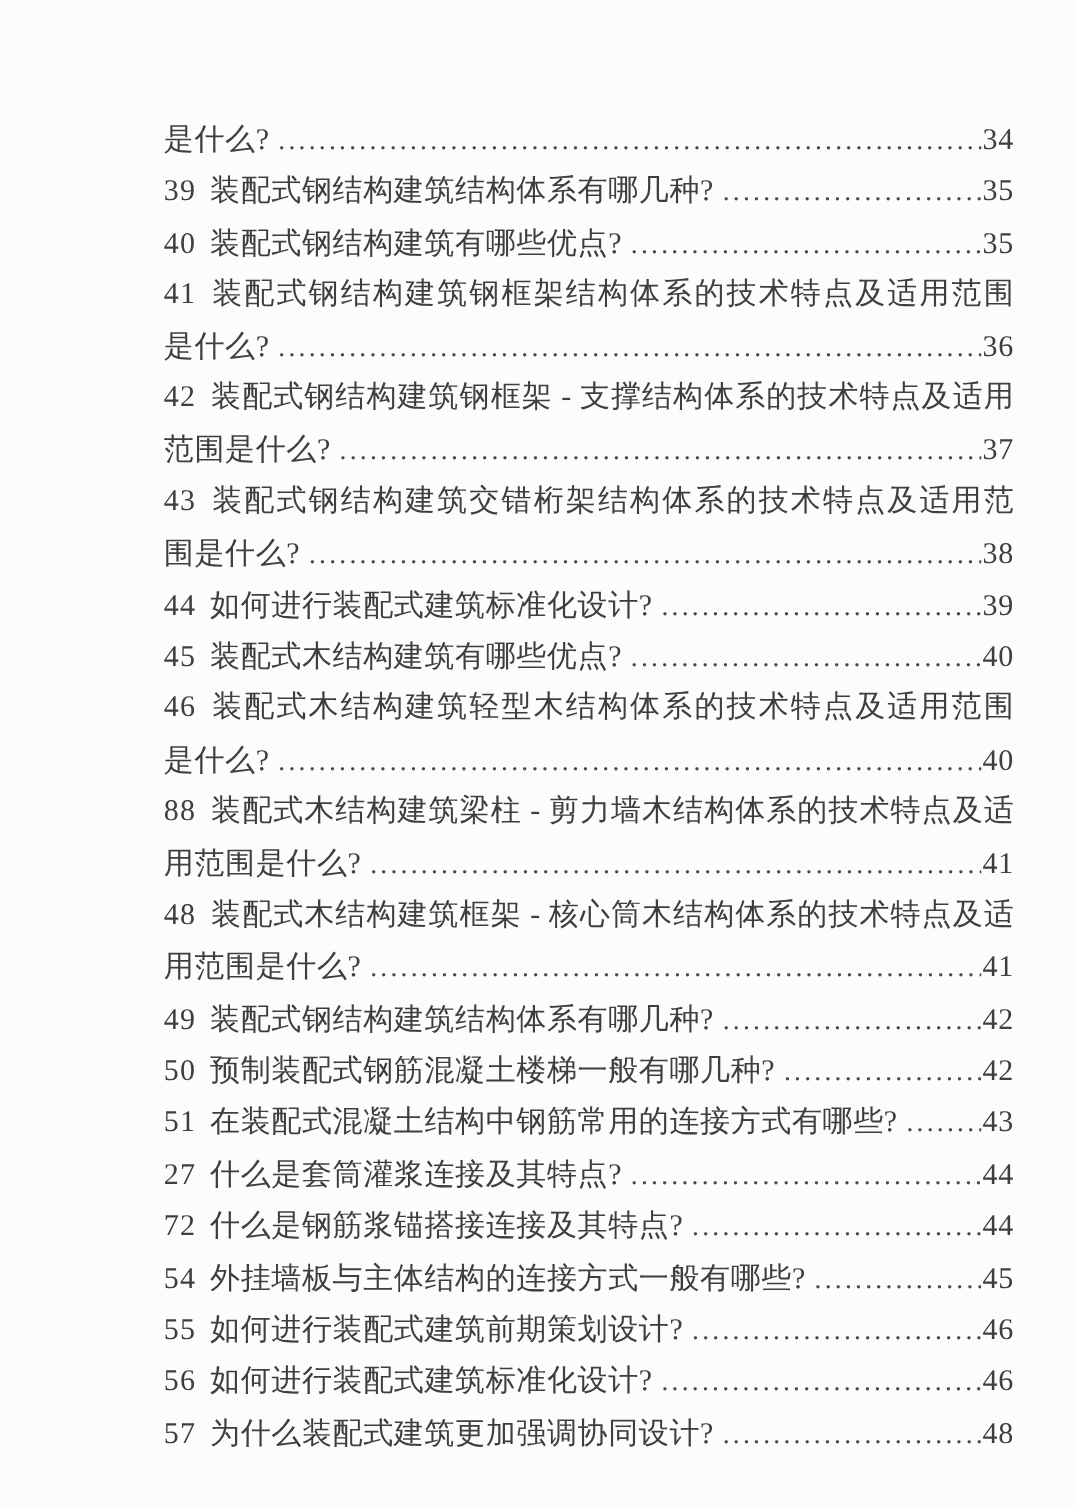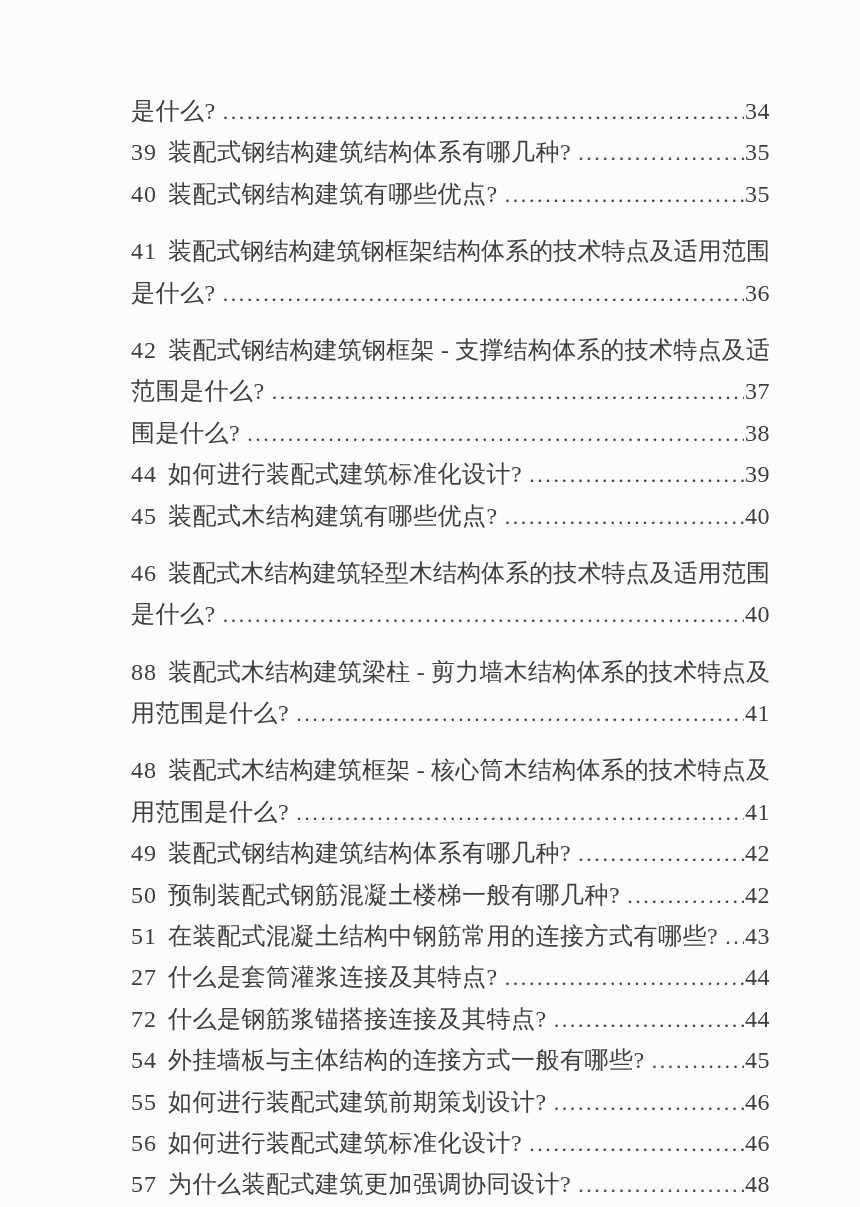--- a/index.html
+++ b/index.html
@@ -9,39 +9,38 @@
   }
   body {
     width: 860px;
     height: 1207px;
     overflow: hidden;
   }
   .page {
     box-sizing: border-box;
     width: 860px;
     height: 1207px;
-    padding: 91px 90px 0 131px;
+    padding: 91px 49px 0 131px;
     background: #fcfcfc;
     color: #3e3e3e;
     font-family: "Liberation Serif", "DejaVu Serif", serif;
     font-size: 24px;
   }
   .entry { margin: 0; }
   .line {
     height: 41.4px;
     line-height: 41.4px;
     white-space: nowrap;
   }
   
   .line-first {
     white-space: normal;
     text-align: justify;
     text-align-last: justify;
     overflow: hidden;
-    margin-top: 16px;
   }
   .line-last {
     display: flex;
     align-items: baseline;
   }
   .num {
     flex: 0 0 auto;
     margin-right: 11px;
     letter-spacing: 1px;
   }
@@ -113,20 +112,21 @@
   <div class="entry">
     <div class="line line-first"><span class="num">42</span><span class="txt-just">装配式钢结构建筑钢框架 - 支撑结构体系的技术特点及适用</span></div>
     <div class="line line-last">
       <span class="txt">范围是什么?</span>
           <span class="leader"></span>
           <span class="pg">37</span>
     </div>
   </div>
 
   <div class="entry">
+    <div class="line line-first"><span class="num">43</span><span class="txt-just">装配式钢结构建筑交错桁架结构体系的技术特点及适用范</span></div>
     <div class="line line-last">
       <span class="txt">围是什么?</span>
           <span class="leader"></span>
           <span class="pg">38</span>
     </div>
   </div>
 
   <div class="entry">
 
     <div class="line line-last">

